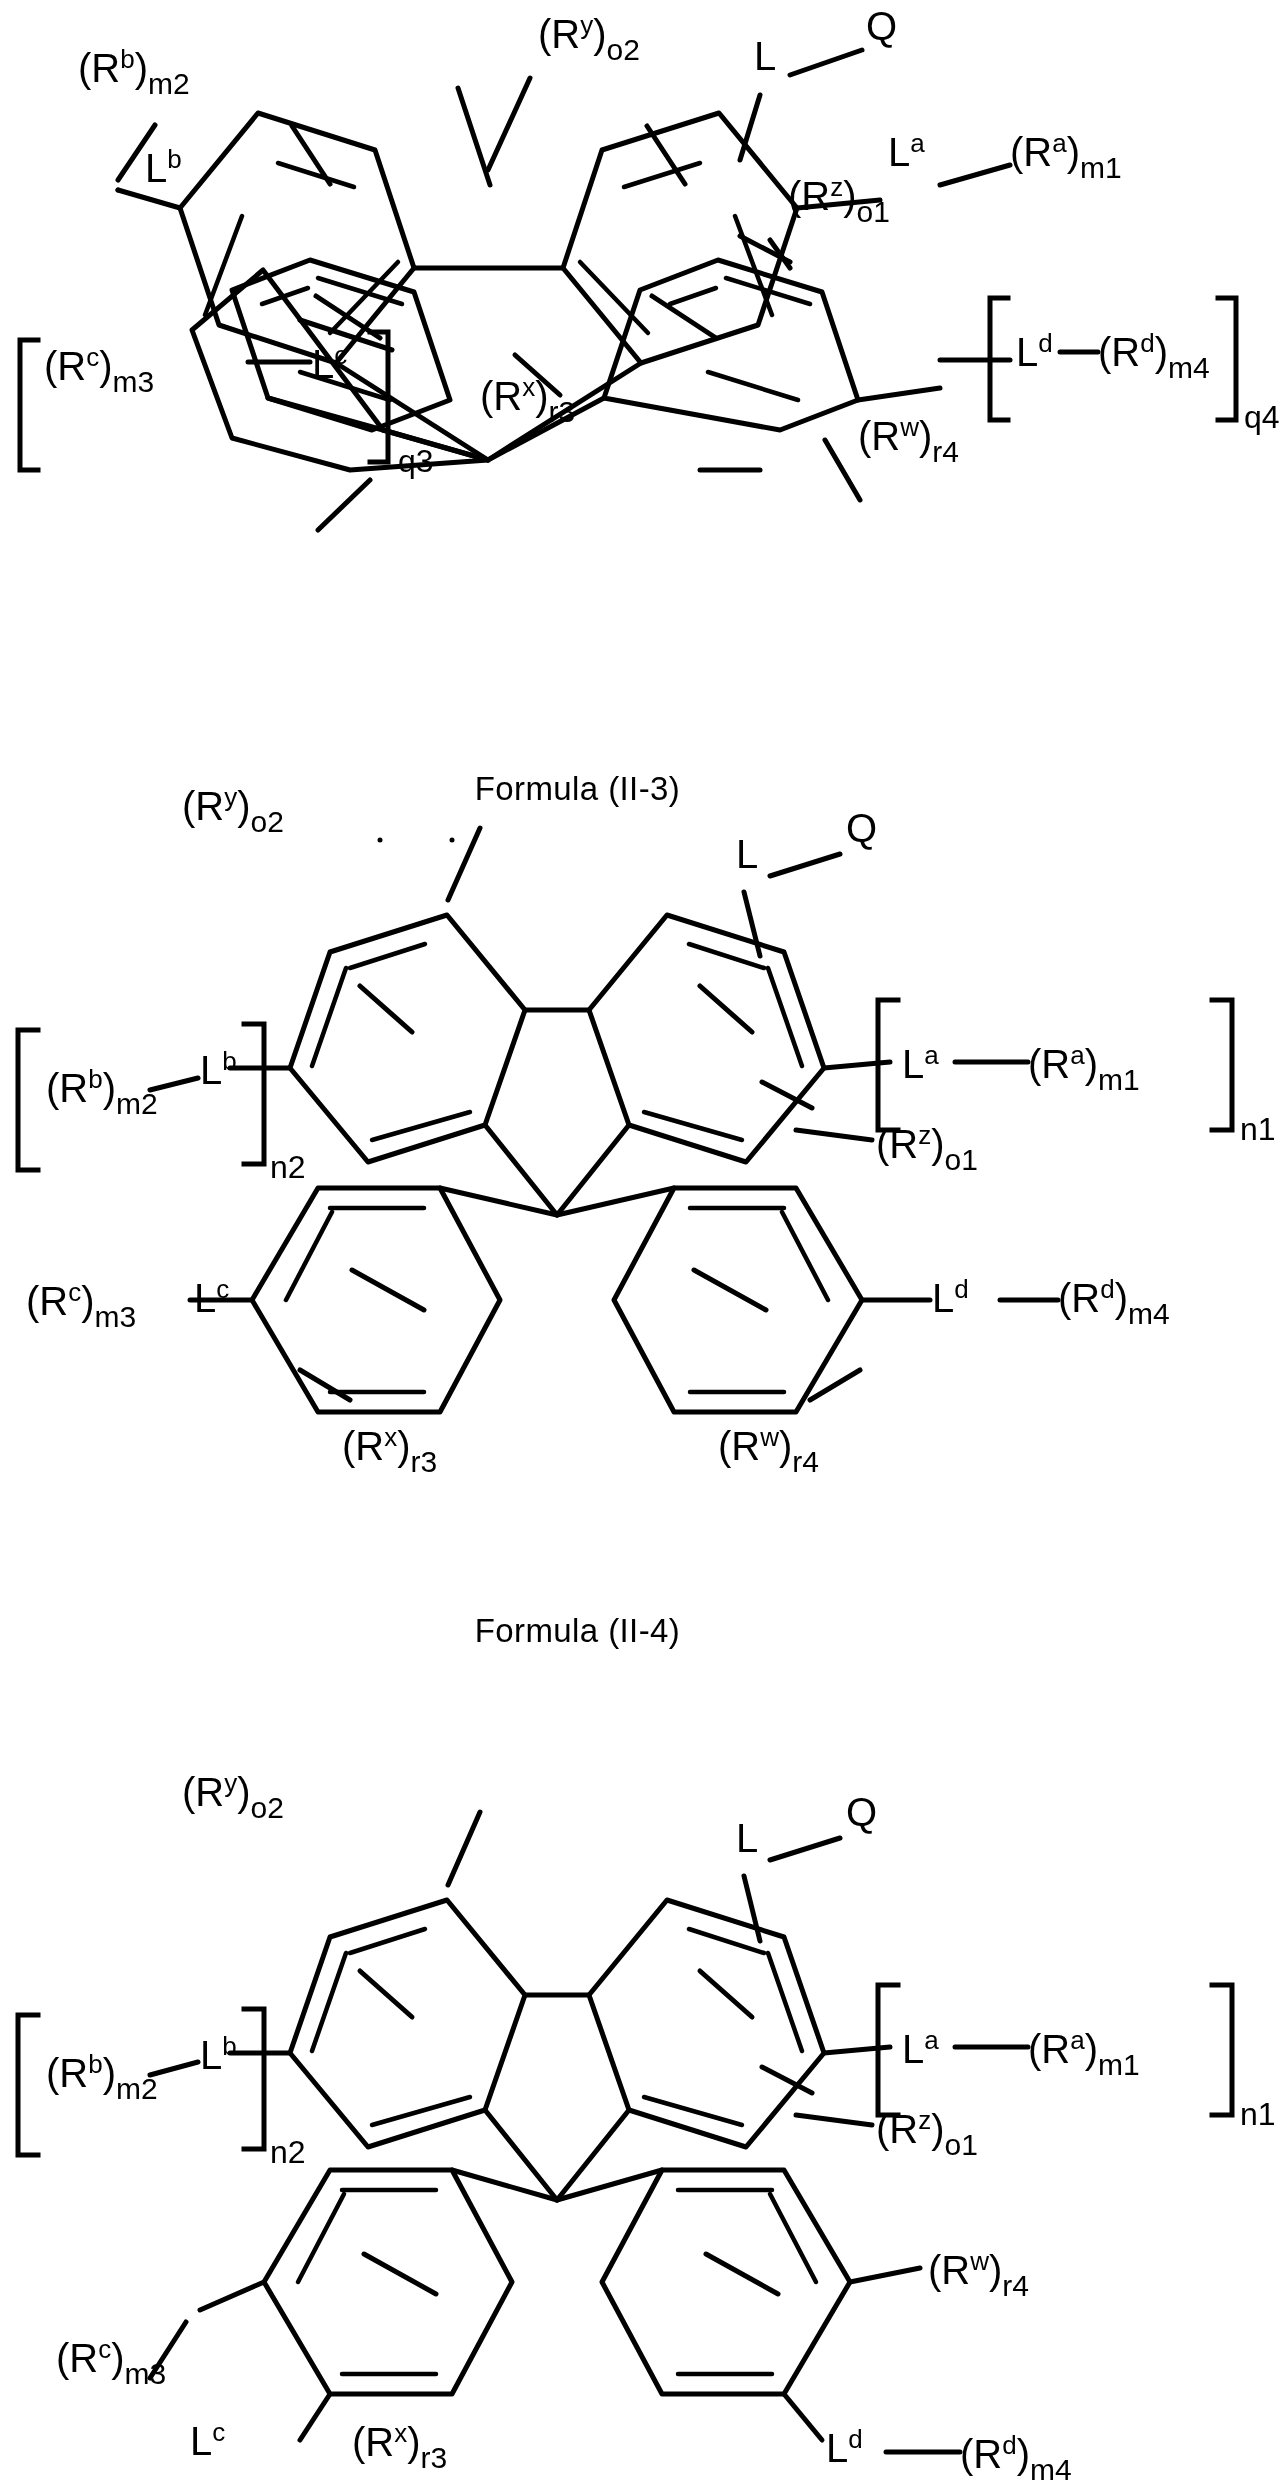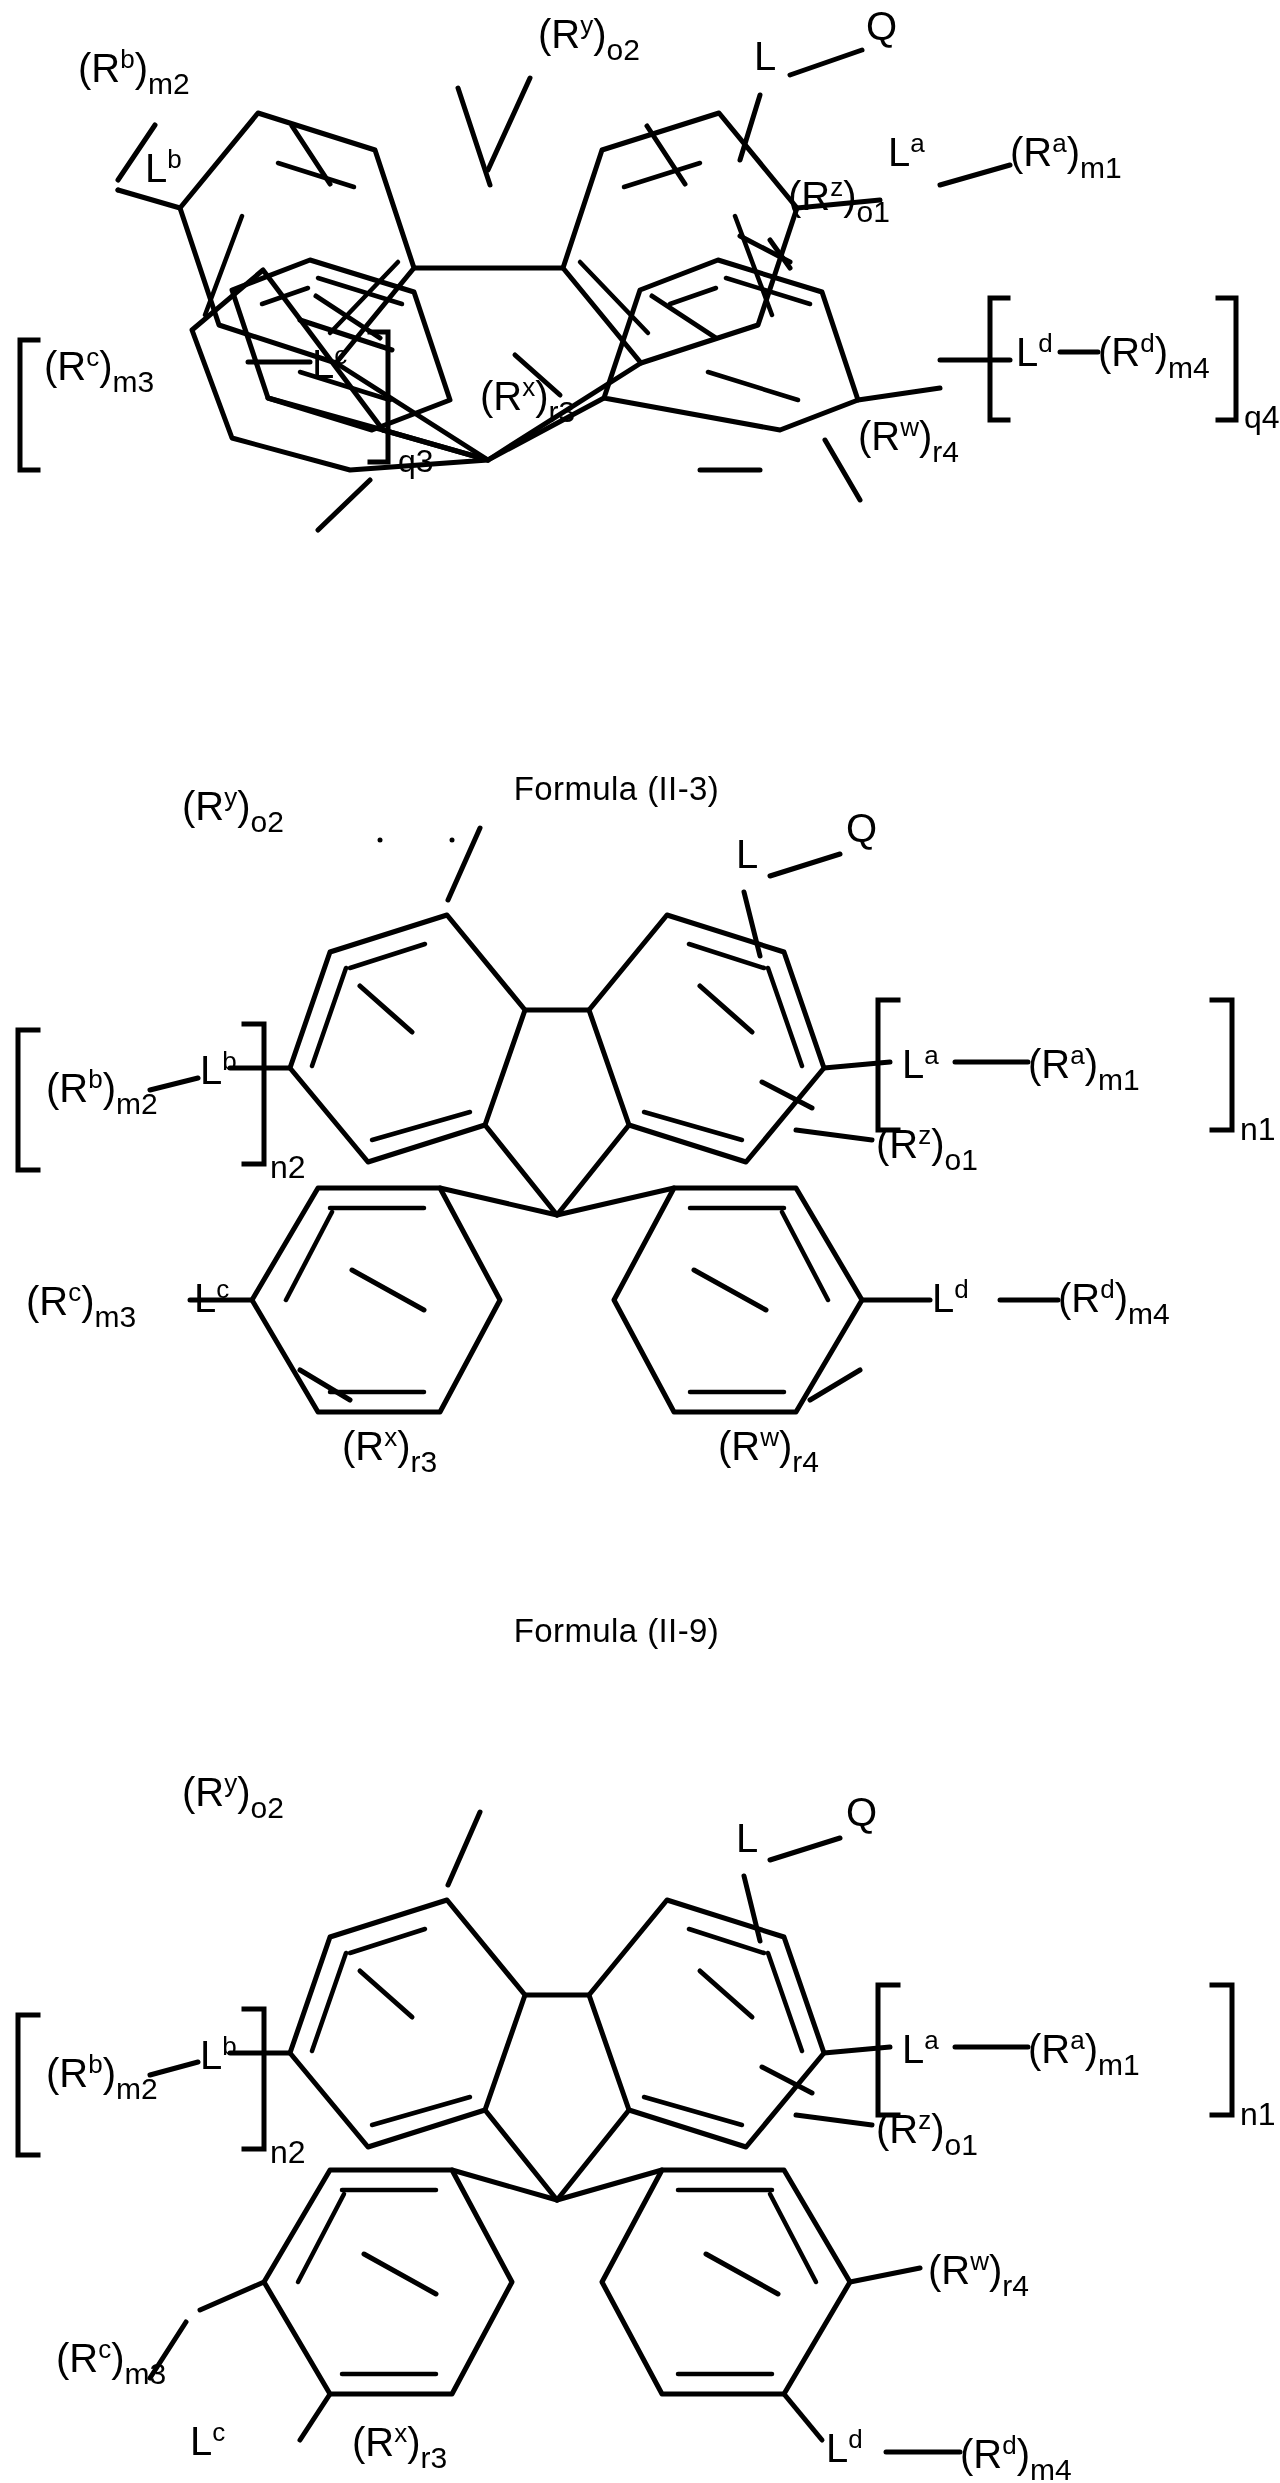--- a/index.html
+++ b/index.html
@@ -12,21 +12,21 @@
   .struct{position:absolute;left:0;width:1280px;}
   svg{display:block;overflow:visible;}
   .bond{stroke:#000;stroke-width:5;fill:none;stroke-linecap:round;stroke-linejoin:round;}
   .bond-thin{stroke:#000;stroke-width:4.5;fill:none;stroke-linecap:round;}
   .brk{stroke:#000;stroke-width:5;fill:none;stroke-linecap:square;}
   .lbl{font-family:"Liberation Sans","DejaVu Sans",sans-serif;font-size:40px;fill:#000;}
   .lbl tspan.sup{font-size:26px;}
   .lbl tspan.sub{font-size:30px;}
   .cap{
     position:absolute;width:1155px;text-align:center;
-    font-size:33px;letter-spacing:.4px;color:#000;margin-left:39px;
+    font-size:33px;letter-spacing:.4px;color:#000;
   }
 </style>
 </head>
 <body>
 
 <div class="sheet">
 
   <div class="struct" style="top:0;height:760px;">
     <svg width="1280" height="760" viewBox="0 0 1280 760">
 
@@ -296,21 +296,21 @@
 
       <text class="lbl" x="342" y="620">
         (R<tspan class="sup" dy="-14">x</tspan><tspan dy="14">)</tspan><tspan class="sub" dy="12">r3</tspan>
       </text>
       <text class="lbl" x="718" y="620">
         (R<tspan class="sup" dy="-14">w</tspan><tspan dy="14">)</tspan><tspan class="sub" dy="12">r4</tspan>
       </text>
     </svg>
   </div>
 
-  <div class="cap" style="top:1612px;">Formula (II-9)</div>
+  <div class="cap" style="top:1612px;">Formula (II-4)</div>
 
   <div class="struct" style="top:1700px;height:783px;">
     <svg width="1280" height="783" viewBox="0 0 1280 783">
 
       <g>
         <path class="bond" d="M447,200 L330,237 L290,353 L368,447 L485,410 L525,295 Z"></path>
         <path class="bond-thin" d="M350,253 L425,229"></path>
         <path class="bond-thin" d="M312,351 L346,253"></path>
         <path class="bond-thin" d="M372,425 L470,397"></path>
       </g>

